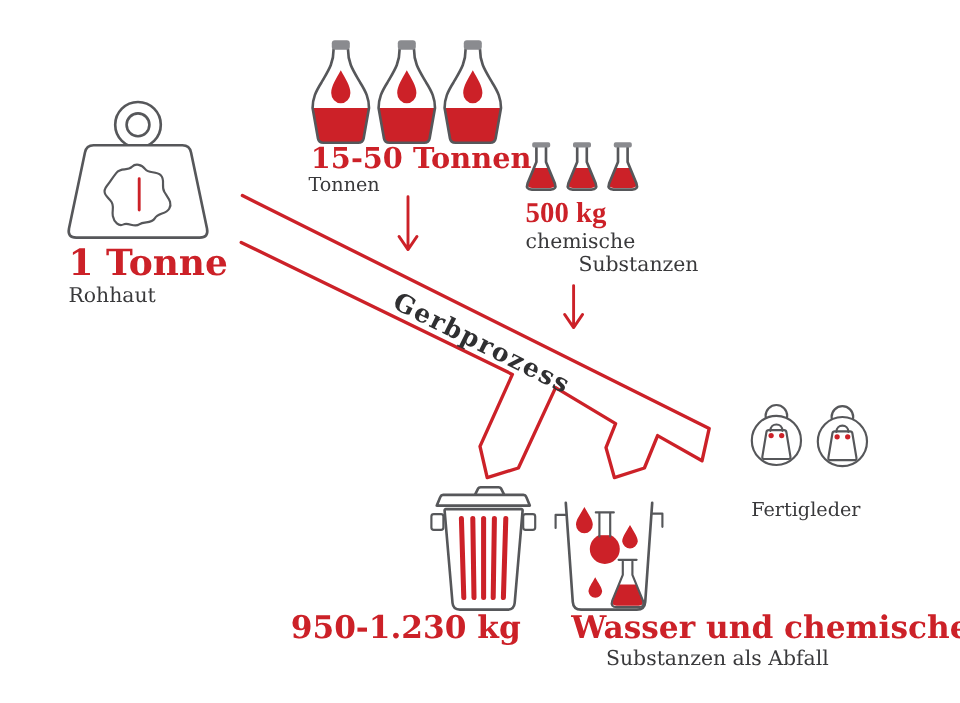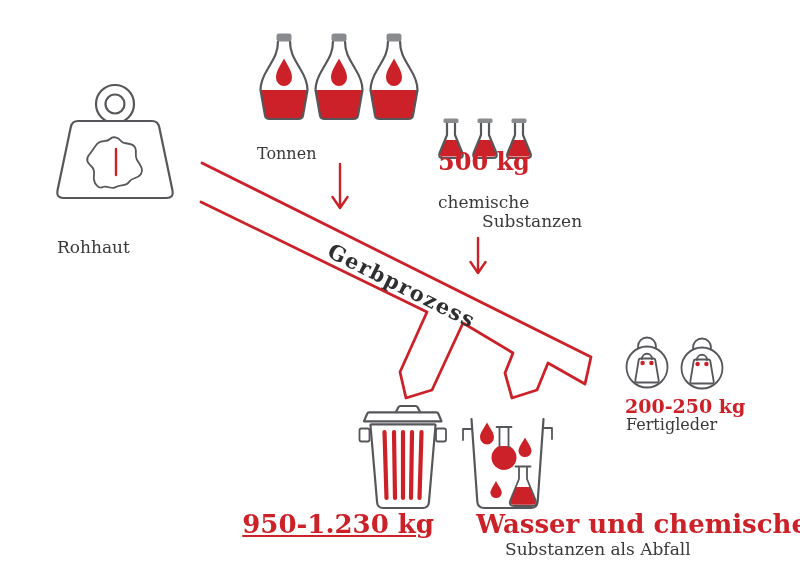--- a/index.html
+++ b/index.html
@@ -9,21 +9,21 @@
   .stage{
     position:relative; width:800px; height:586px; background:var(--bg);
     overflow:hidden; font-family:"DejaVu Serif", serif;
   }
   .stage svg{position:absolute;left:0;top:0;}
   .t{position:absolute; line-height:1.05; white-space:nowrap;}
   .big{font-weight:bold; color:var(--red);}
   .sub{color:var(--dark); font-weight:normal;}
   .fs30{font-size:30px;} .fs26{font-size:26px;} .fs25{font-size:24px;}
   .fs21{font-size:21px;} .fs19{font-size:19px;} .fs17{font-size:17px;} .fs16{font-size:16px;}
-  .rightbox{width:201px; text-align:right;text-decoration:underline;}
+  .rightbox{width:201px; text-align:right;}
   .process{
     font-weight:bold; color:#2f2f31; letter-spacing:1.5px;
     transform:rotate(26.5deg); transform-origin:0 0;
   }
   
   .ln-red{stroke:var(--red); stroke-width:2.8; fill:none; stroke-linejoin:round; stroke-linecap:round;}
   .ln-red-thin{stroke:var(--red); stroke-width:2.4; fill:none; stroke-linejoin:round; stroke-linecap:round;}
   .ln-gray{stroke:var(--outline); stroke-width:2.2; fill:none; stroke-linejoin:round; stroke-linecap:round;}
   .ln-gray-thin{stroke:var(--outline); stroke-width:1.8; fill:none; stroke-linejoin:round; stroke-linecap:round;}
   .fill-red{fill:var(--red); stroke:none;}
@@ -126,29 +126,30 @@
     </g>
 
     <g>
       <use href="#leatherItem" x="647" y="366"></use>
       <use href="#leatherItem" x="702" y="367"></use>
     </g>
   </svg>
 
   <div class="t process fs21" style="left:334px; top:240px;">Gerbprozess</div>
 
+  <div class="t big fs30" style="left:57px; top:204px;">1 Tonne</div>
   <div class="t sub fs17" style="left:57px; top:239px;">Rohhaut</div>
 
+  <div class="t big fs25" style="left:259px; top:119px;">15-50 Tonnen</div>
   <div class="t sub fs16" style="left:257px; top:146px;">Tonnen</div>
 
-  <div class="t big fs25" style="left:438px; top:149px;">500 kg</div>
+  <div class="t big fs25" style="left:438px; top:166px;font-family:Liberation Serif, serif;">500 kg</div>
   <div class="t sub fs17" style="left:438px; top:194px;">chemische</div>
   <div class="t sub fs17" style="left:438px; top:213px;margin-left:44px;">Substanzen</div>
 
   <div class="t big fs26 rightbox" style="left:233px; top:511px;">950-1.230 kg</div>
 
   <div class="t big fs26" style="left:476px; top:511px;">Wasser und chemische</div>
   <div class="t sub fs17" style="left:477px; top:541px;margin-left:28px;">Substanzen als Abfall</div>
 
-  <div class="t big fs19" style="left:625px; top:397px;">200-250 kg</div>
   <div class="t sub fs16" style="left:626px; top:417px;">Fertigleder</div>
 
 </div>
 
 </body></html>

